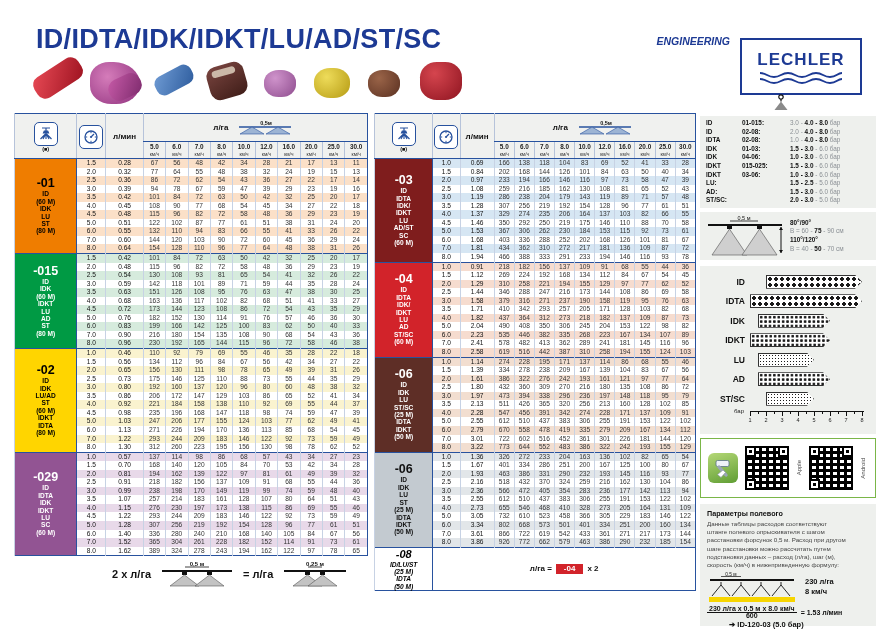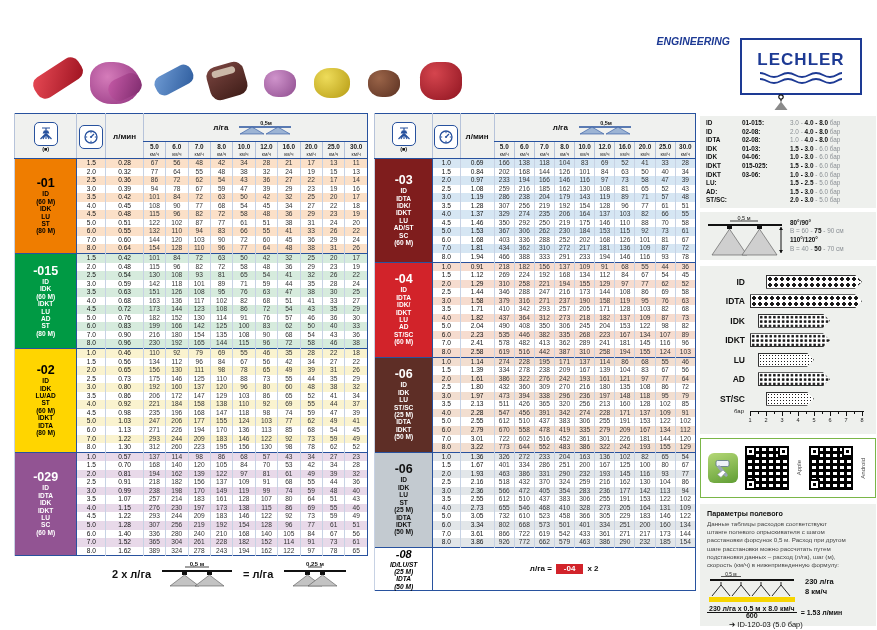--- a/index.html
+++ b/index.html
@@ -86,27 +86,28 @@
   .qr .f.tl{left:0;top:0;}.qr .f.tr{right:0;top:0;}.qr .f.bl{left:0;bottom:0;}
   .qr-label{writing-mode:vertical-rl;transform:rotate(180deg);font-size:6px;color:#444;}
   .sb-params{top:504px;height:122px;padding:5px 7px;}
   .sb-params h4{font-size:7.2px;color:#111;margin-bottom:2px;}
   .p-line{font-size:6.2px;line-height:8.2px;color:#444;}
   .p-diagram{display:flex;align-items:center;gap:8px;margin-top:2px;}
   .p-diagram .big{font-size:7.5px;font-weight:800;color:#111;line-height:10px;}
   .formula{display:flex;align-items:center;gap:4px;margin-top:2px;font-size:7px;font-weight:800;color:#111;}
   .frac{text-align:center;}
   .frac .num{border-bottom:1.2px solid #111;padding:0 2px;}
-  .conclusion{margin-left:22px;margin-top:1px;font-size:7.5px;font-weight:400;color:#111;}
+  .conclusion{margin-left:22px;margin-top:1px;font-size:7.5px;font-weight:700;color:#111;}
 </style>
 </head>
 <body>
 
 <div class="page">
 
+  <div class="title">ID/IDTA/IDK/IDKT/LU/AD/ST/SC</div>
 
   <div class="tagline">
     <div>ENGINEERING</div>
   </div>
 
   <div class="logo">
     <div class="logo-text">LECHLER</div>
     <svg width="86" height="14" viewBox="0 0 86 14">
       <path d="M2 3c7 0 7 4 14 4s7-4 14-4 7 4 14 4 7-4 14-4 7 4 14 4 7-4 12-4" stroke="#1d3a94" stroke-width="2" fill="none"></path>
       <path d="M2 9c7 0 7 4 14 4s7-4 14-4 7 4 14 4 7-4 14-4 7 4 14 4 7-4 12-4" stroke="#1d3a94" stroke-width="2" fill="none"></path>

